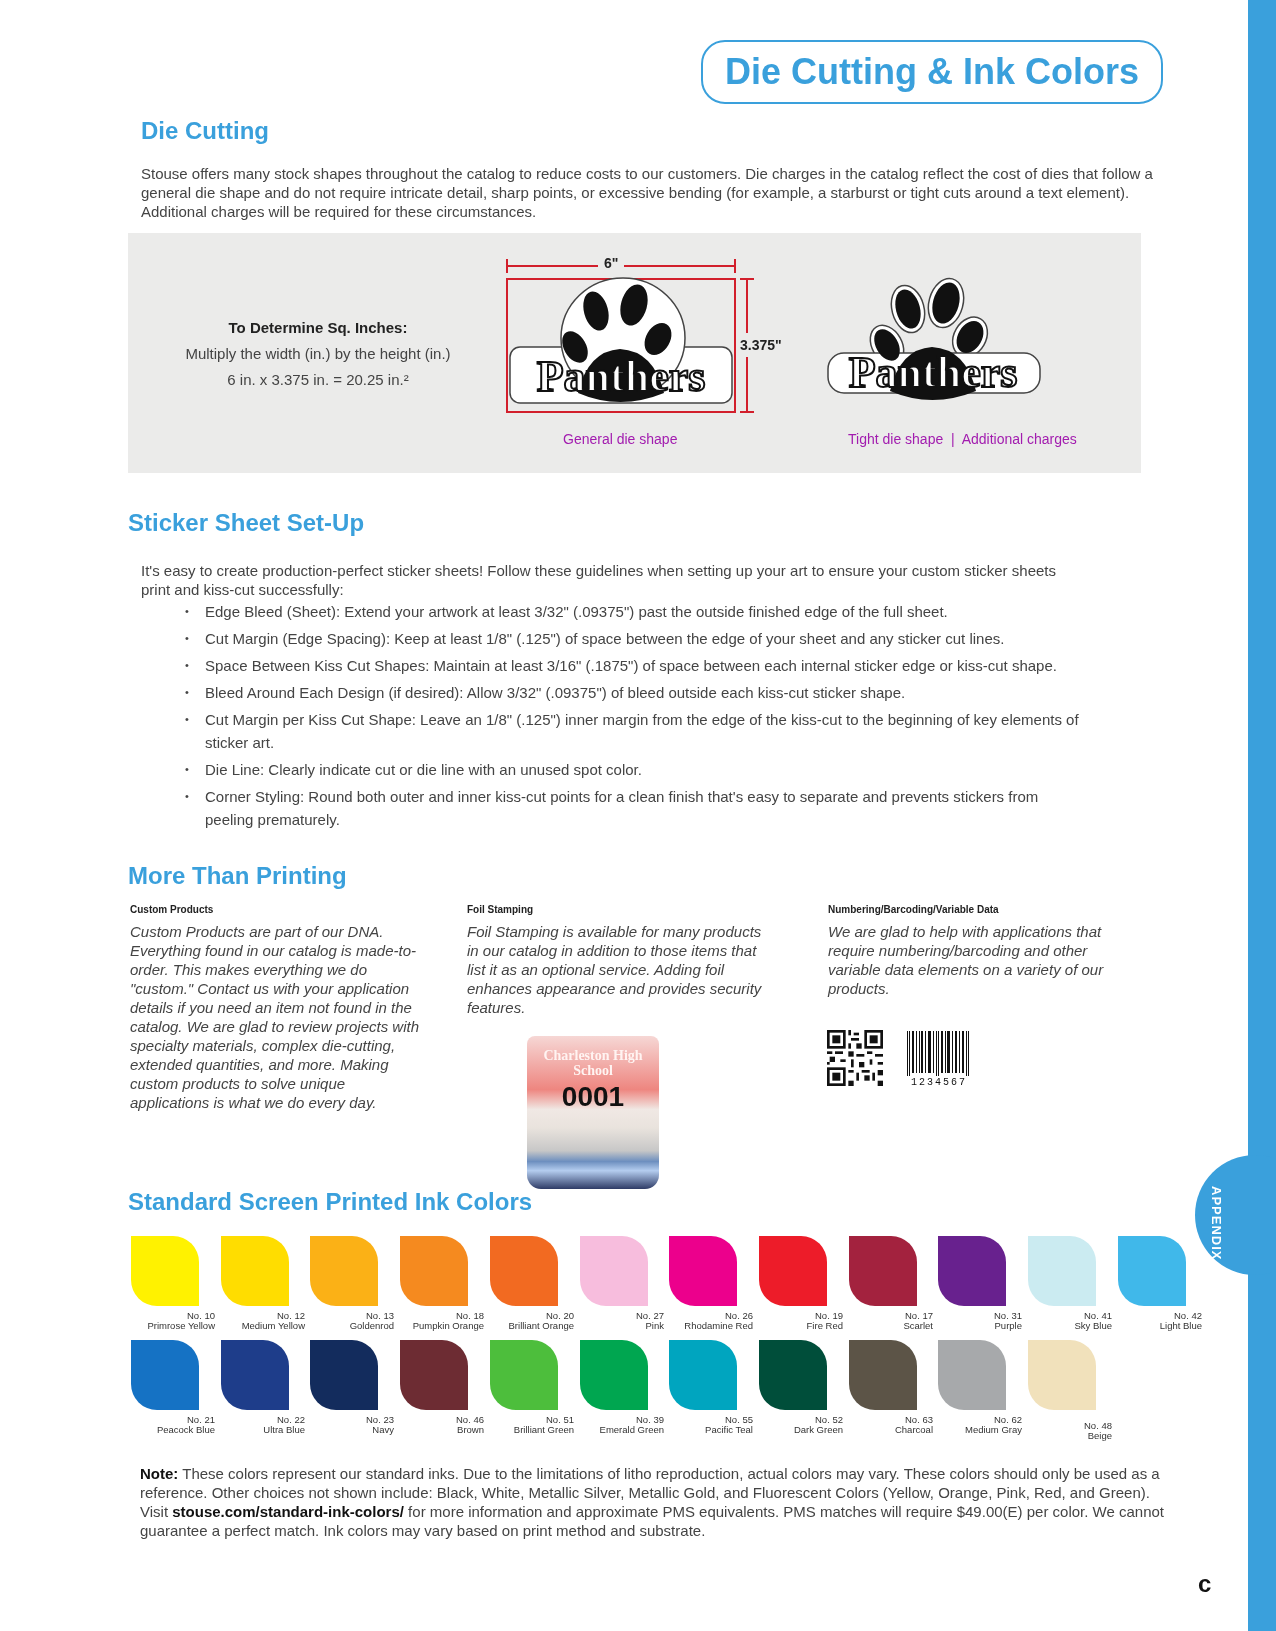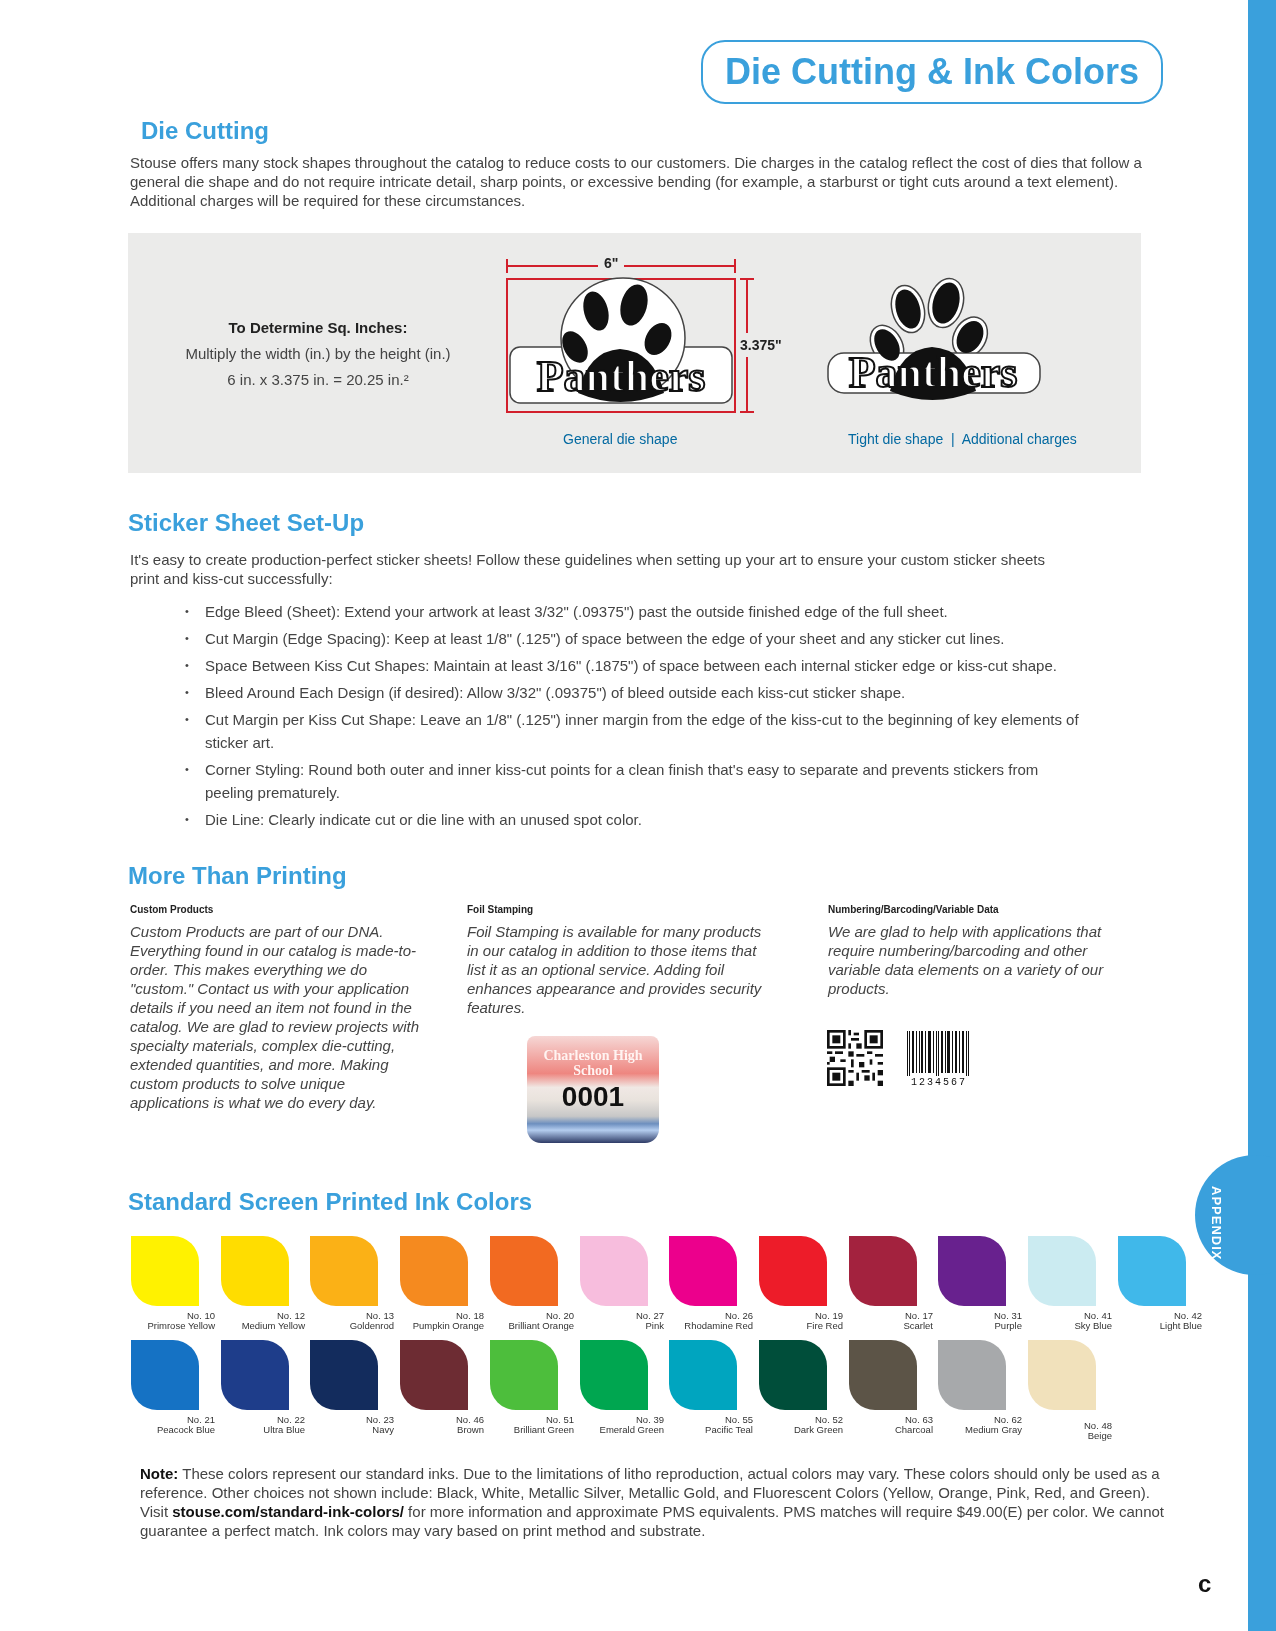--- a/index.html
+++ b/index.html
@@ -23,45 +23,45 @@
 
   .title-pill {
     position: absolute; left: 701px; top: 40px; width: 462px; height: 64px;
     border: 2px solid #3aa0dc; border-radius: 24px; box-sizing: border-box;
     display: flex; align-items: center; justify-content: center;
     color: #3aa0dc; font-size: 36px; font-weight: bold;
   }
   h2 {
     position: absolute; margin: 0; color: #3aa0dc; font-size: 24px; font-weight: bold; left: 128px;
   }
-  .body-text { position: absolute; left: 130px; font-size: 15px; line-height: 19px; color: #444; margin: 0; }
+  .body-text { position: absolute; left: 130px; font-size: 15px; line-height: 19px; color: #444; margin: 11px; }
 
   .diagram-box { position: absolute; left: 128px; top: 233px; width: 1013px; height: 240px; background: #ebebea; }
   .sq-block { position: absolute; left: 40px; top: 82px; width: 300px; text-align: center; font-size: 15px; line-height: 26px; color: #444; }
   .sq-block .sq-title { font-weight: bold; color: #222; }
   .sticker-general { position: absolute; left: 378px; top: 45px; width: 230px; height: 135px; border: 2px solid #d21f2c; box-sizing: border-box; }
   .dim-top { position: absolute; left: 378px; top: 32px; width: 230px; height: 2px; background: #d21f2c; }
   .dim-top-l, .dim-top-r { position: absolute; top: 26px; width: 2px; height: 14px; background: #d21f2c; }
   .dim-top-label { position: absolute; left: 470px; top: 22px; background: #ebebea; padding: 0 6px; font-size: 14px; font-weight: bold; color: #222; }
   .dim-right { position: absolute; left: 618px; top: 45px; width: 2px; height: 135px; background: #d21f2c; }
   .dim-right-t, .dim-right-b { position: absolute; left: 612px; width: 14px; height: 2px; background: #d21f2c; }
   .dim-right-label { position: absolute; left: 612px; top: 100px; background: #ebebea; padding: 4px 0; font-size: 14px; font-weight: bold; color: #222; }
   .panther { position: absolute; }
   .panther svg { display: block; }
-  .caption { position: absolute; top: 198px; font-size: 14px; color: #0369a1; }
+  .caption { position: absolute; top: 198px; font-size: 14px; color: #a21caf; }
 
   ul.guidelines { position: absolute; left: 180px; top: 600px; width: 900px; margin: 0; padding: 0; list-style: none; font-size: 15px; color: #444; }
   ul.guidelines li { position: relative; padding-left: 25px; line-height: 23px; margin-bottom: 4px; }
   ul.guidelines li::before { content: "•"; position: absolute; left: 5px; top: 0; font-size: 11px; }
 
   .col { position: absolute; top: 900px; font-size: 15px; line-height: 19px; color: #444; }
   .col h3 { margin: 0 0 3px 0; font-size: 10px; font-weight: bold; color: #222; }
   .col p { margin: 0; font-style: italic; }
 
-  .foil-img { position: absolute; left: 527px; top: 1036px; width: 132px; height: 107px; border-radius: 8px 8px 14px 14px; overflow: hidden;
+  .foil-img { position: absolute; left: 527px; top: 1036px; width: 132px; height: 153px; border-radius: 8px 8px 14px 14px; overflow: hidden;
     background: linear-gradient(180deg, #f6d7d5 0%, #ee8680 35%, #f0e8e4 48%, #e9e3dd 60%, #c7c7c7 75%, #6d8fbf 82%, #b4cdef 88%, #2e3b66 100%); }
   .foil-img .school { position: absolute; top: 12px; width: 100%; text-align: center; color: #fff4f2; font-family: "Liberation Serif", serif; font-size: 14px; font-weight: bold; line-height: 15px; }
   .foil-img .num { position: absolute; top: 45px; width: 100%; text-align: center; font-size: 28px; font-weight: bold; color: #111; font-family: "Liberation Sans", sans-serif; }
   .qr { position: absolute; left: 827px; top: 1030px; width: 56px; height: 56px; }
   .barcode { position: absolute; left: 906px; top: 1031px; width: 66px; height: 55px; }
 
   .swatch { position: absolute; width: 68px; height: 70px; border-radius: 0 26px 0 26px; }
   .sw-label { position: absolute; width: 100px; text-align: right; font-size: 9.5px; line-height: 10px; color: #333;
     font-family: "Liberation Sans Narrow", "Liberation Sans", sans-serif; }
 
@@ -133,22 +133,22 @@
 </div>
 
 <h2 style="top:509px;">Sticker Sheet Set-Up</h2>
 <p class="body-text" style="top:550px; width:930px;">It's easy to create production-perfect sticker sheets! Follow these guidelines when setting up your art to ensure your custom sticker sheets print and kiss-cut successfully:</p>
 <ul class="guidelines">
   <li>Edge Bleed (Sheet): Extend your artwork at least 3/32" (.09375") past the outside finished edge of the full sheet.</li>
   <li>Cut Margin (Edge Spacing): Keep at least 1/8" (.125") of space between the edge of your sheet and any sticker cut lines.</li>
   <li>Space Between Kiss Cut Shapes: Maintain at least 3/16" (.1875") of space between each internal sticker edge or kiss-cut shape.</li>
   <li>Bleed Around Each Design (if desired): Allow 3/32" (.09375") of bleed outside each kiss-cut sticker shape.</li>
   <li>Cut Margin per Kiss Cut Shape: Leave an 1/8" (.125") inner margin from the edge of the kiss-cut to the beginning of key elements of sticker art.</li>
+  <li>Die Line: Clearly indicate cut or die line with an unused spot color.</li>
   <li>Corner Styling: Round both outer and inner kiss-cut points for a clean finish that's easy to separate and prevents stickers from peeling prematurely.</li>
-  <li>Die Line: Clearly indicate cut or die line with an unused spot color.</li>
 </ul>
 
 <h2 style="top:862px;">More Than Printing</h2>
 <div class="col" style="left:130px; width:290px;">
   <h3>Custom Products</h3>
   <p>Custom Products are part of our DNA. Everything found in our catalog is made-to-order. This makes everything we do "custom." Contact us with your application details if you need an item not found in the catalog. We are glad to review projects with specialty materials, complex die-cutting, extended quantities, and more. Making custom products to solve unique applications is what we do every day.</p>
 </div>
 <div class="col" style="left:467px; width:300px;">
   <h3>Foil Stamping</h3>
   <p>Foil Stamping is available for many products in our catalog in addition to those items that list it as an optional service. Adding foil enhances appearance and provides security features.</p>

